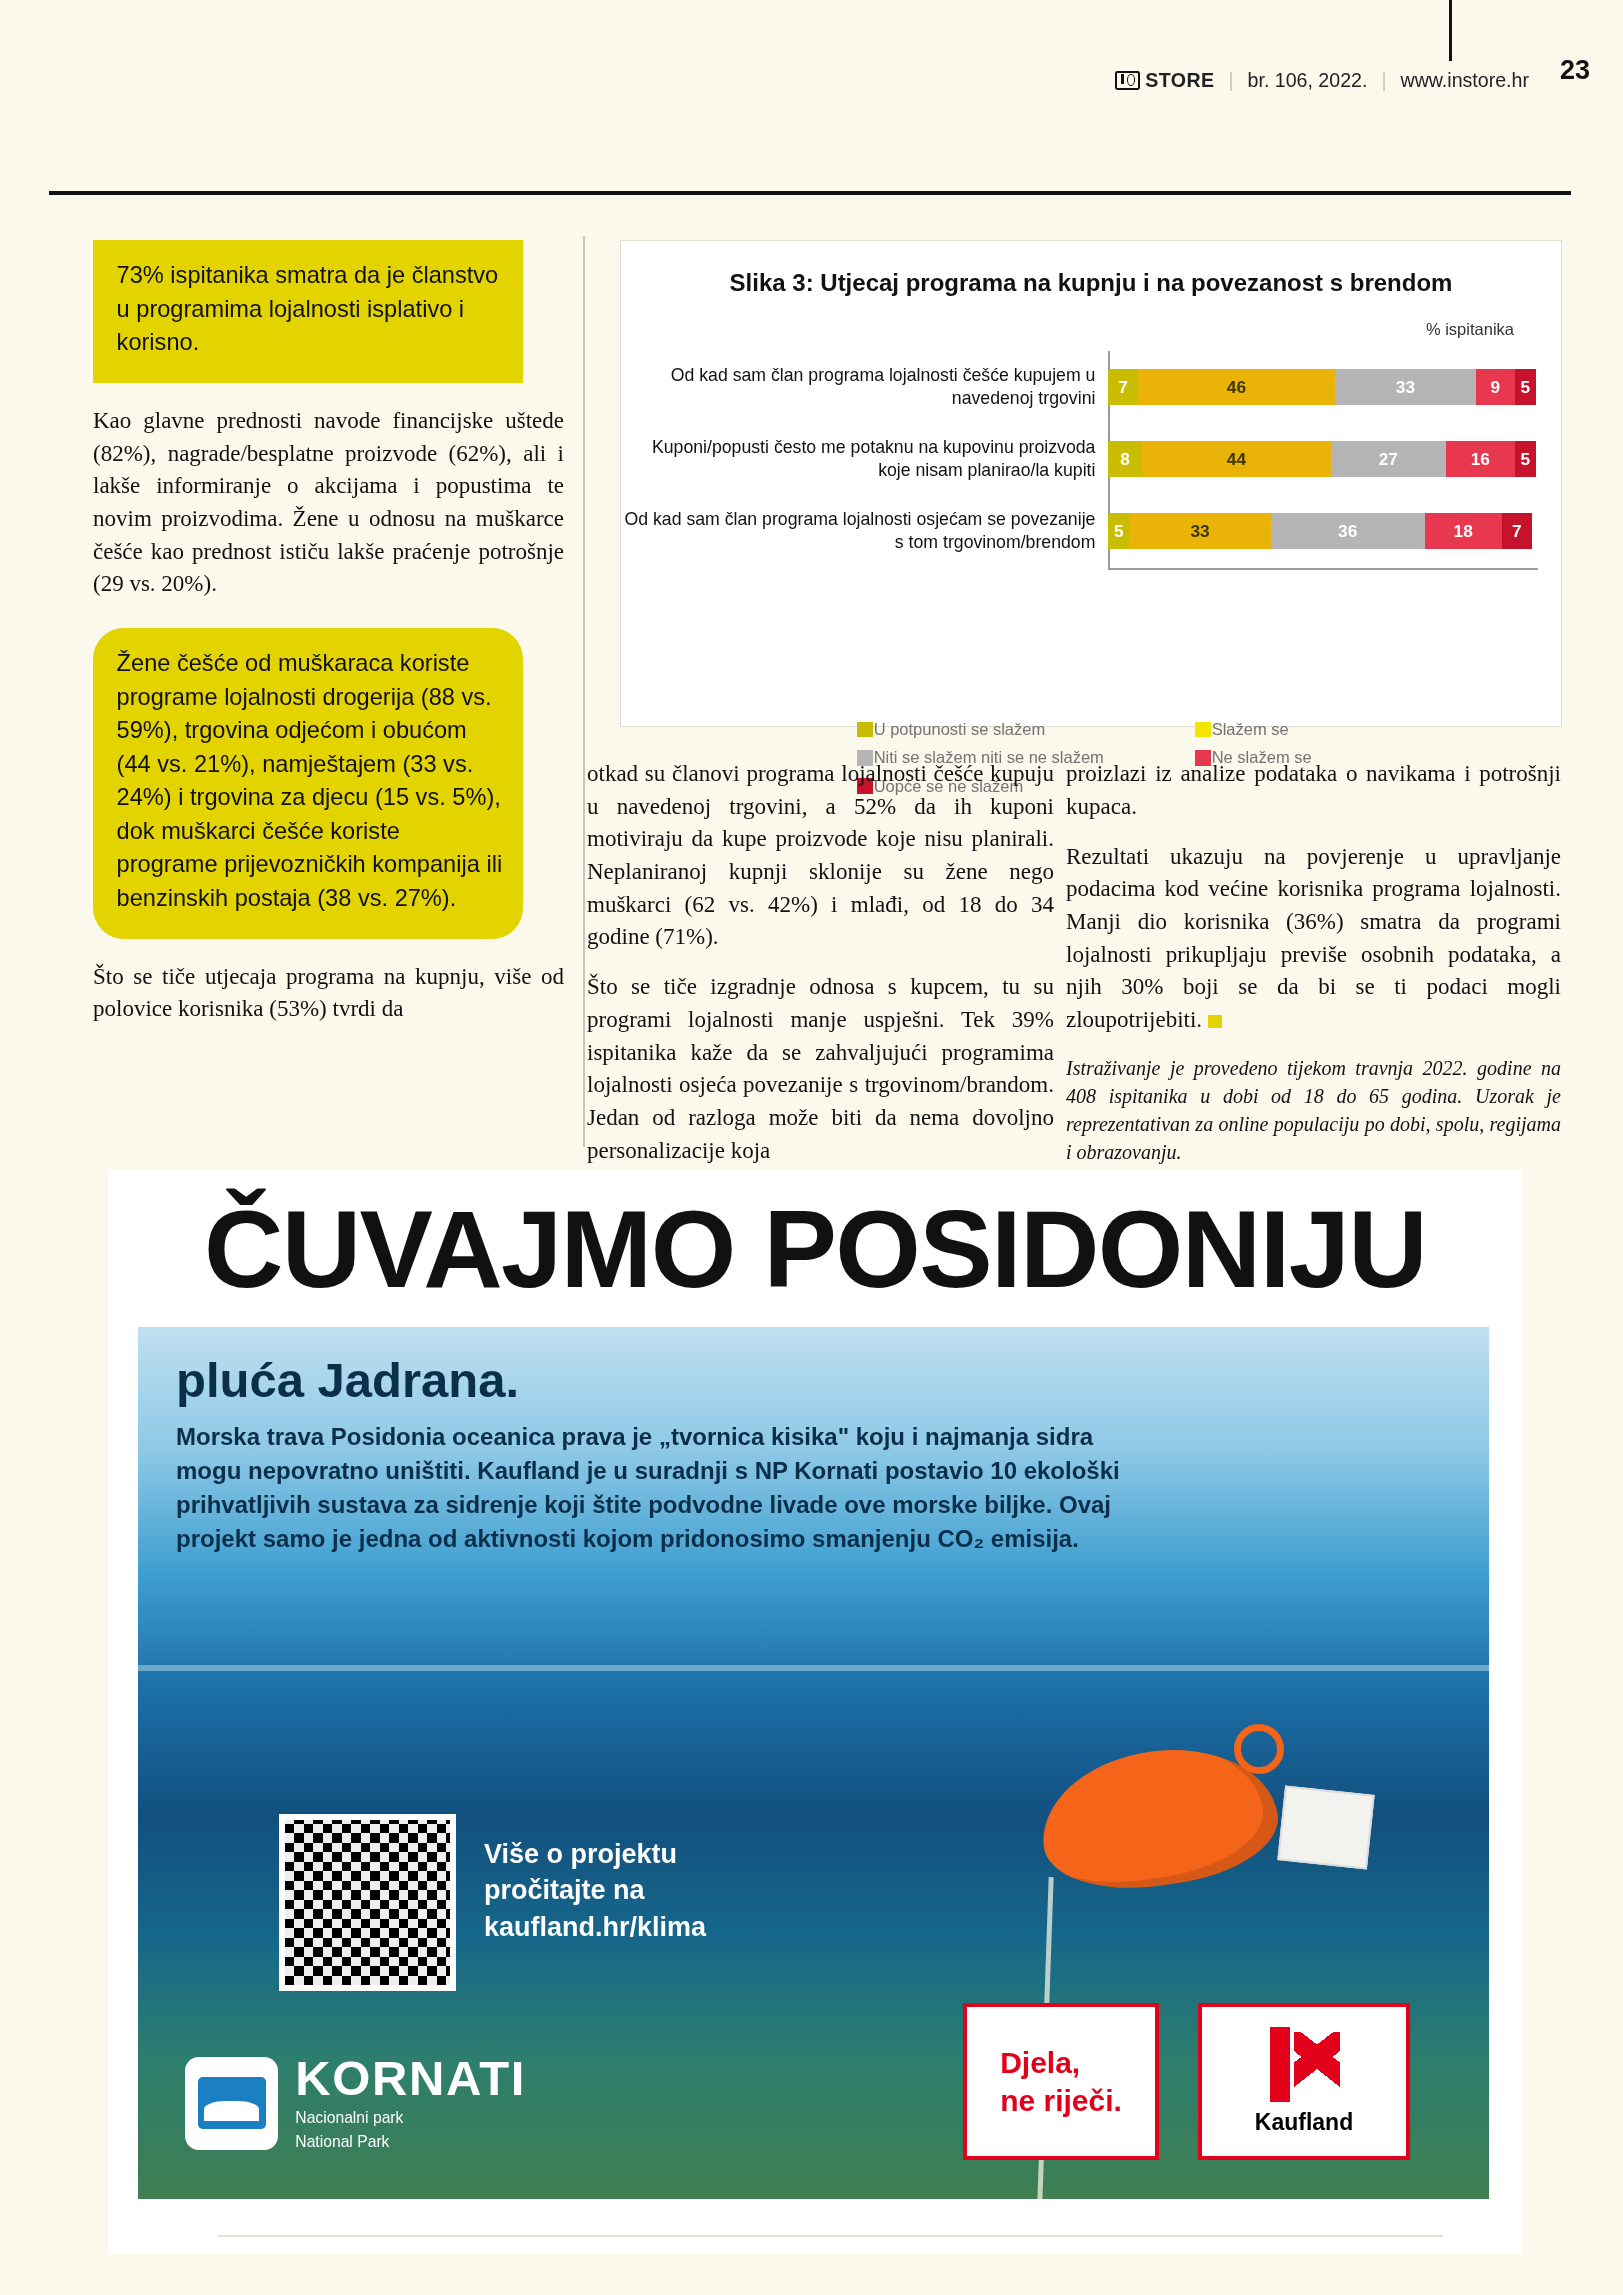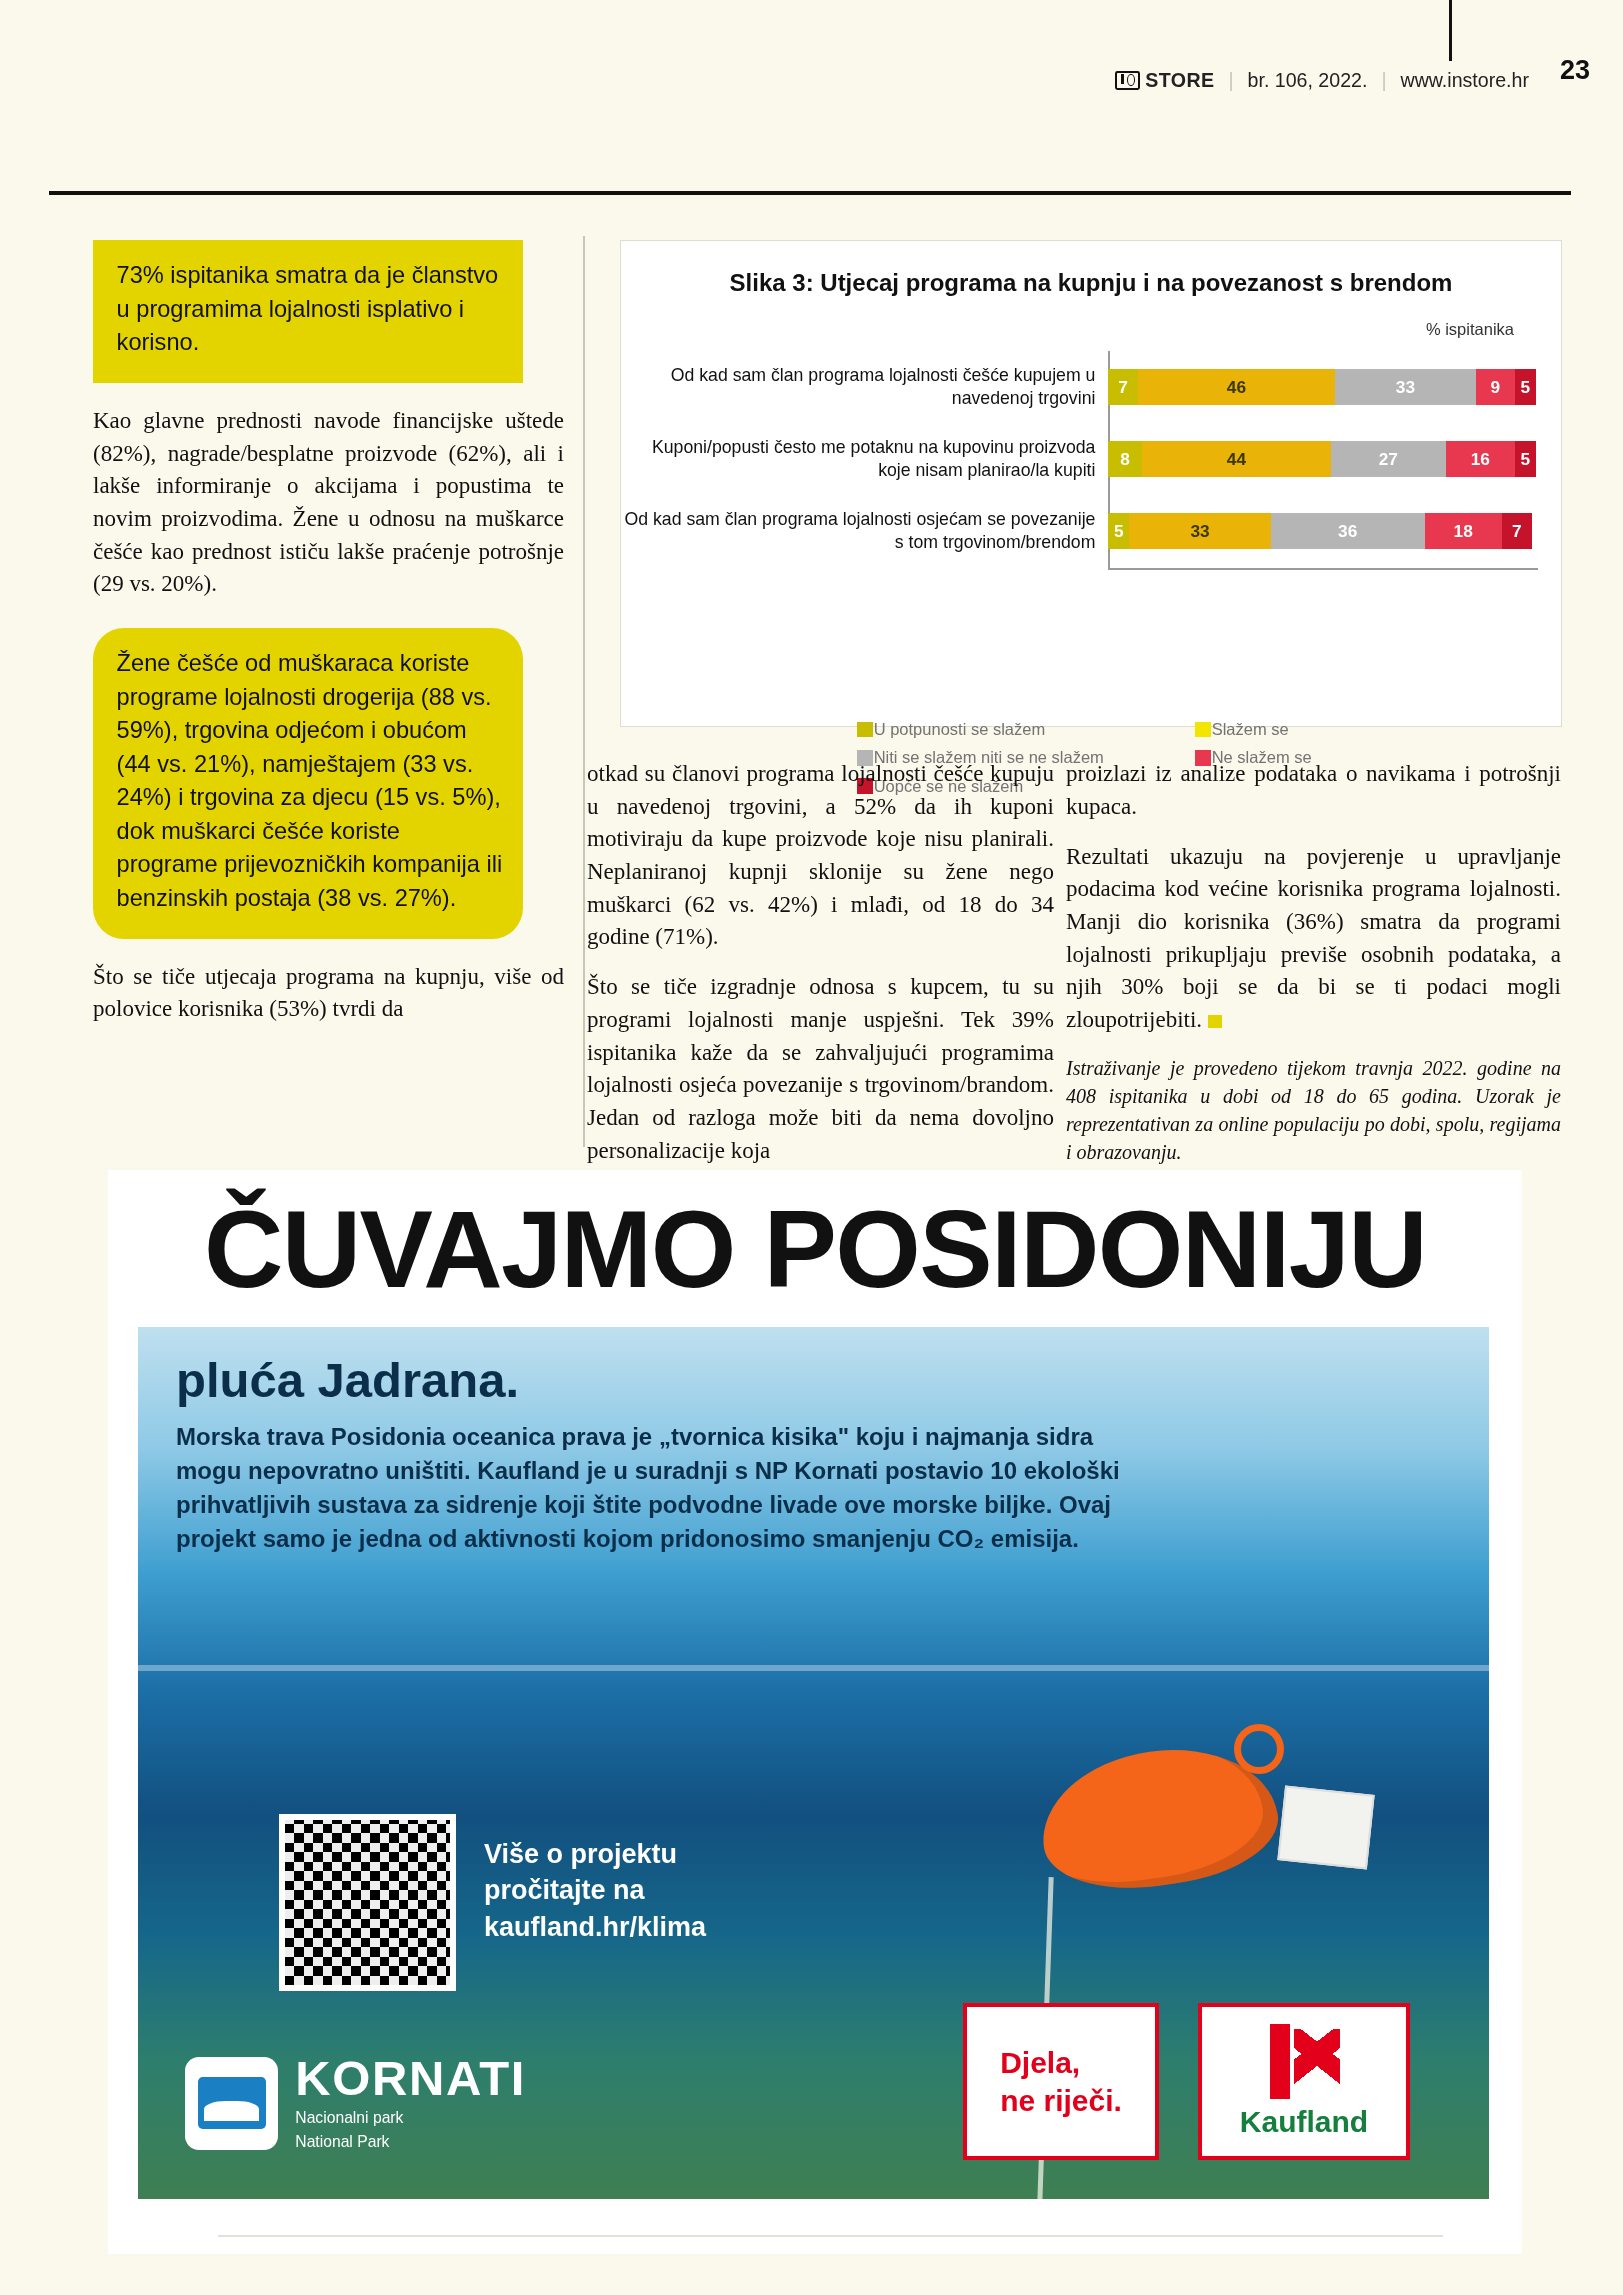--- a/index.html
+++ b/index.html
@@ -210,21 +210,21 @@
   }
   .k-mark{
     width:75px;height:75px;position:relative;
   }
   .k-mark::before{content:"";position:absolute;left:3.1px;top:0;width:20.4px;height:75px;background:#e2001a;}
   .k-mark::after{content:"";position:absolute;left:27px;top:4.7px;width:46px;height:66px;
     background:
       linear-gradient(38deg,transparent 46%,#e2001a 46% 70%,transparent 70%),
       linear-gradient(-38deg,transparent 46%,#e2001a 46% 70%,transparent 70%);
   }
-  .kaufland b{color:#15803d;font-size:30px;}
+  .kaufland b{color:#000000;font-size:23px;}
   .ad-bottom-rule{
     position:absolute; left:110px; bottom:17.3px; width:1225px; height:1.6px; background:#e3e0d4;
   }
 </style>
 </head>
 <body>
 
 <div class="page">
 
   <div class="header">

